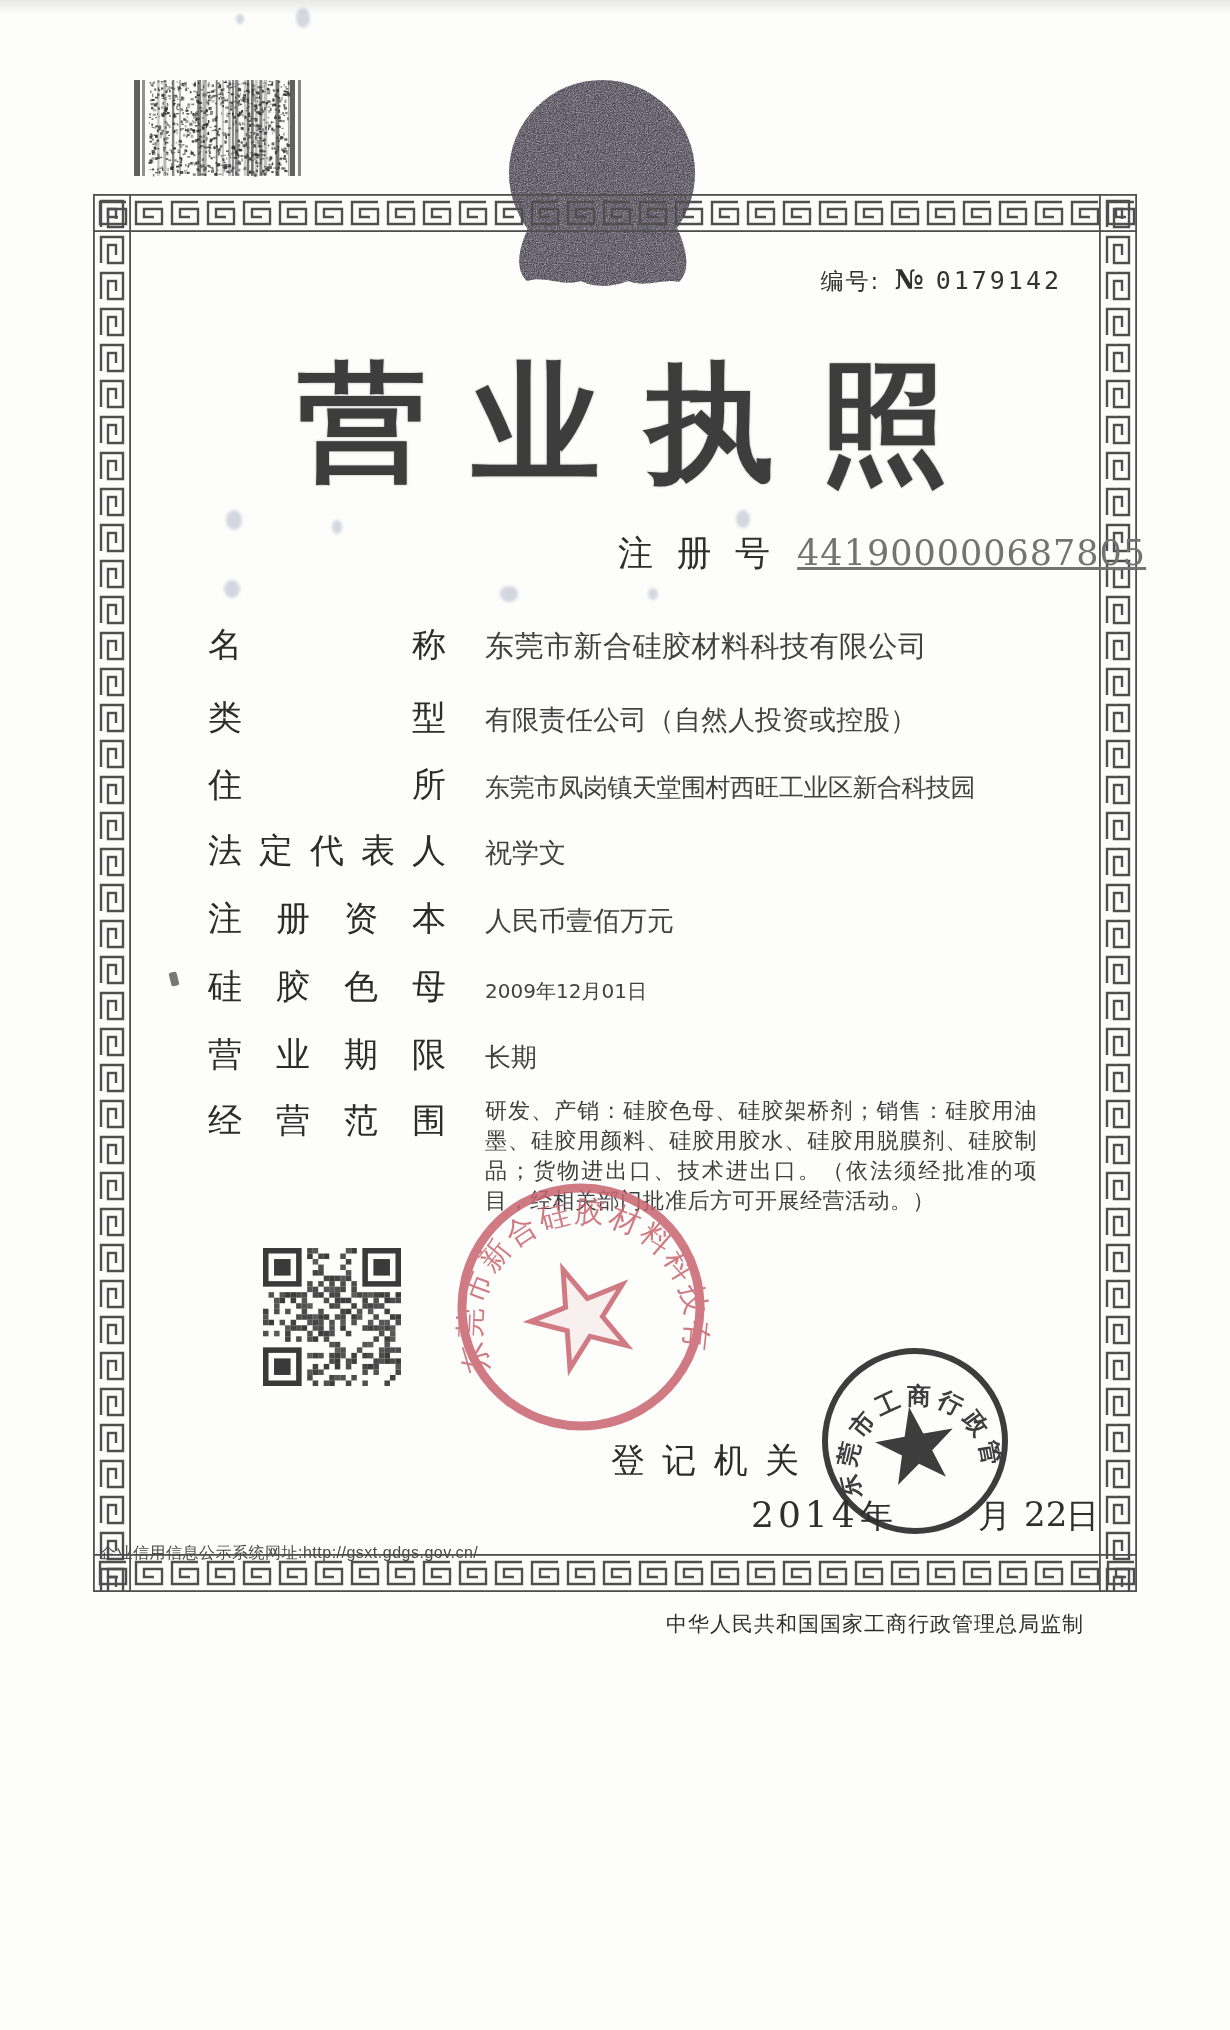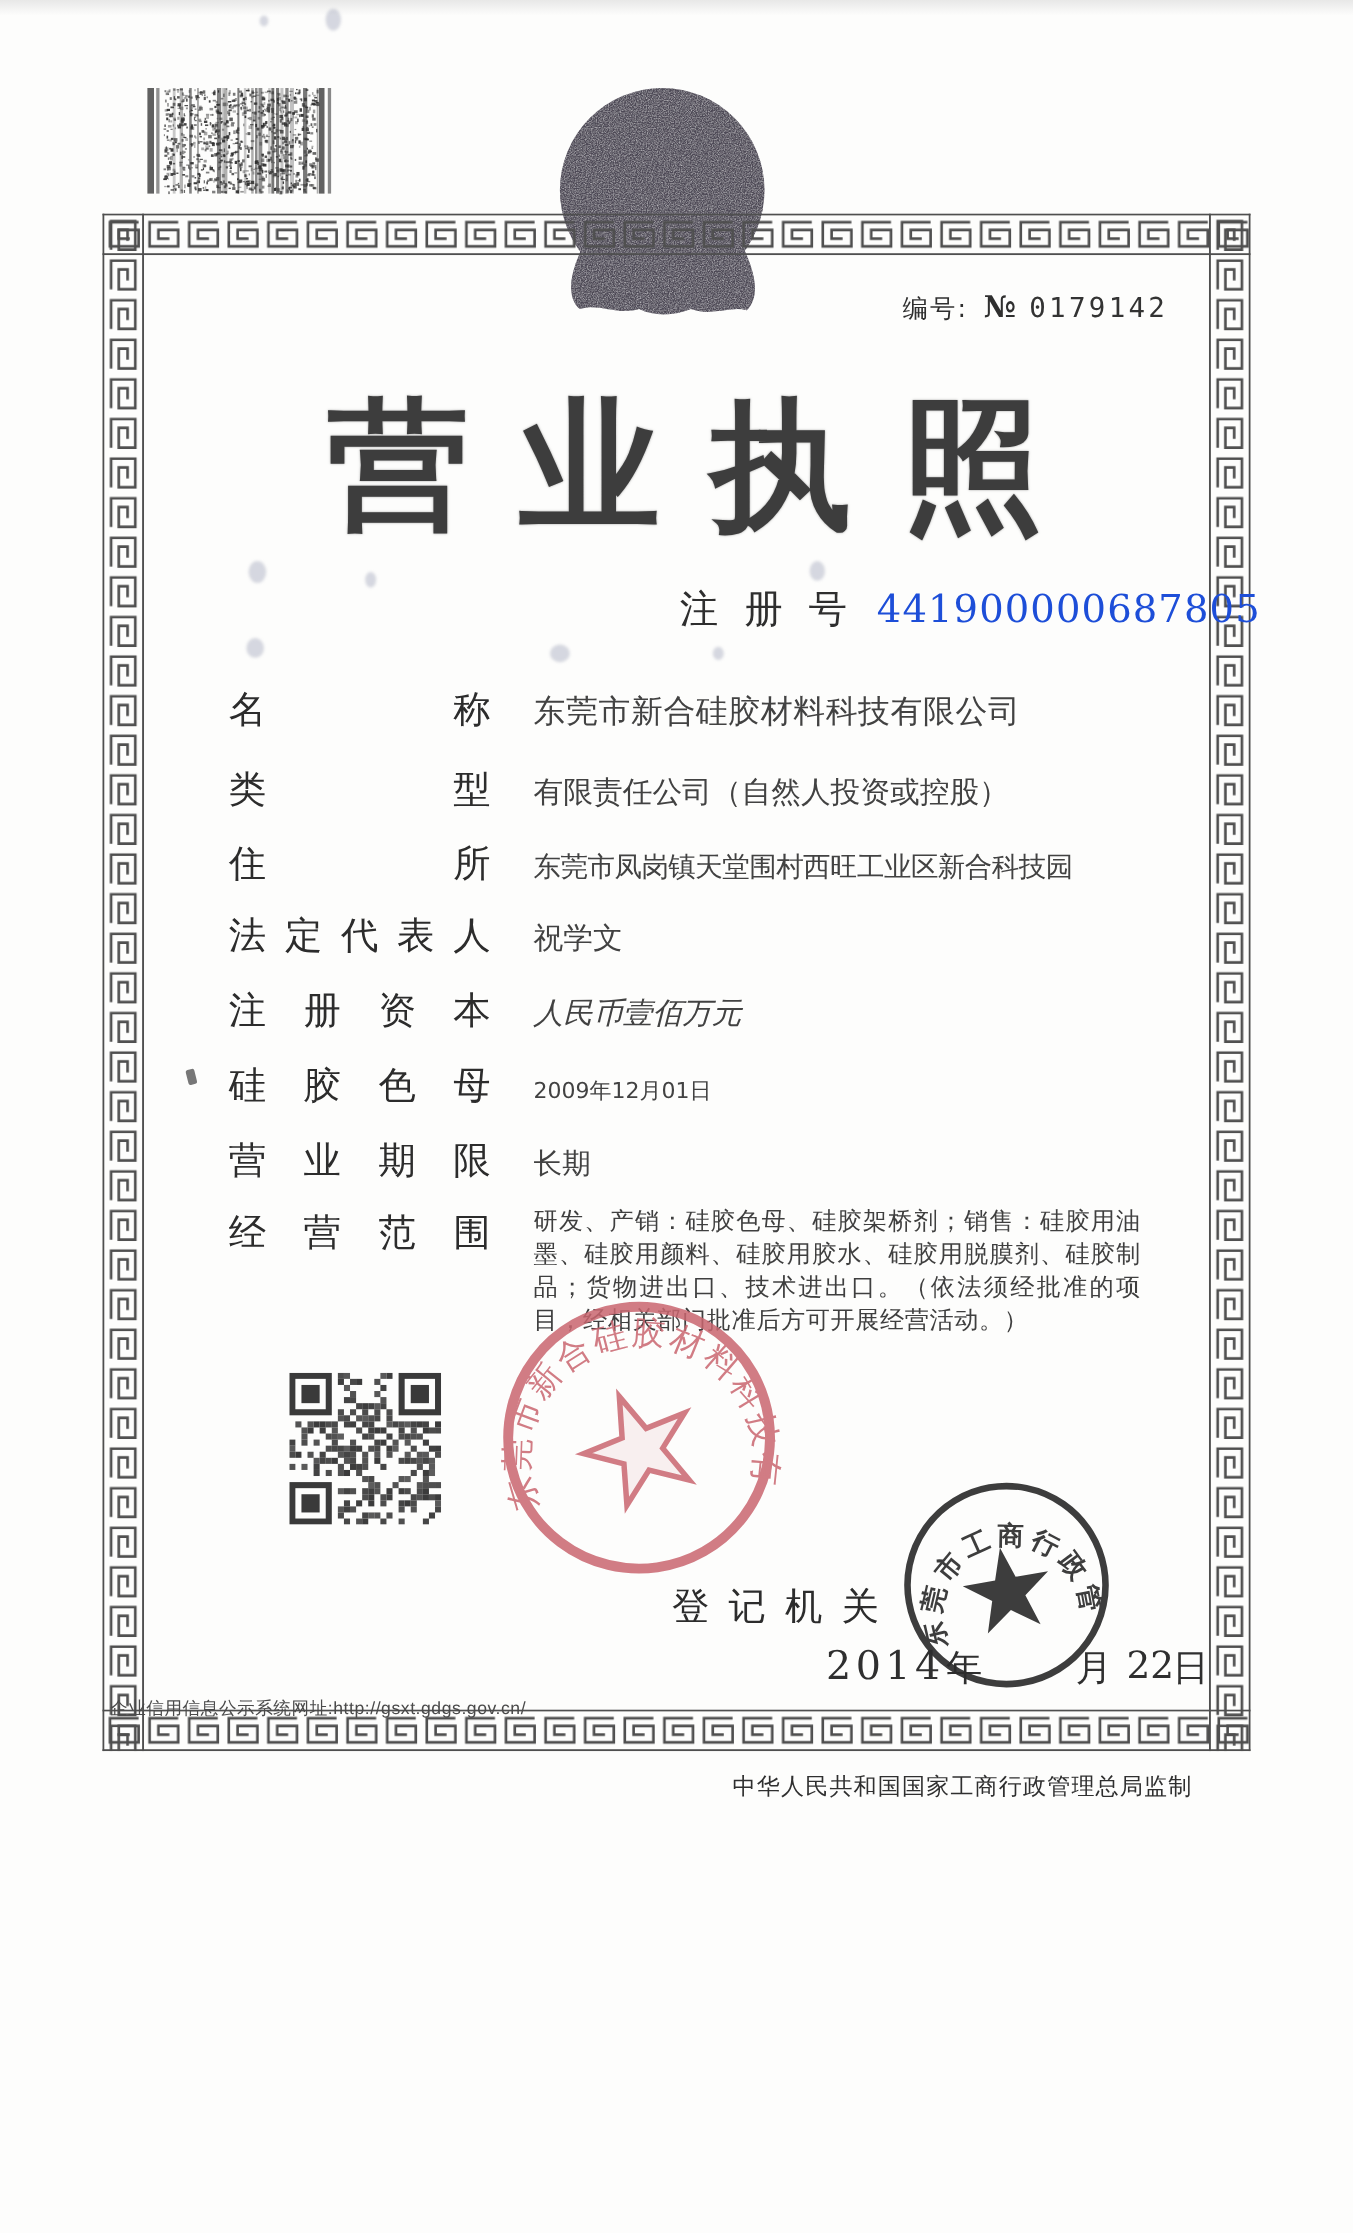--- a/index.html
+++ b/index.html
@@ -28,32 +28,32 @@
   #serial .num{font-family:"DejaVu Sans Mono",monospace;font-size:25px;letter-spacing:3px;color:#333;}
 
   #doc-title{left:298px;top:338px;font-size:128px;font-weight:bold;letter-spacing:46px;
     color:#3d3d3d;white-space:nowrap;text-shadow:0 0 2px rgba(70,70,70,.55);}
 
   
   #reg-row{top:530px;left:618px;white-space:nowrap;}
   #reg-row .reg-label{display:inline-block;width:152px;font-size:35px;color:#2e2e2e;
     text-align:justify;text-align-last:justify;vertical-align:baseline;}
   #reg-row .reg-value{display:inline-block;margin-left:22px;font-family:"DejaVu Serif",serif;
-    font-size:35px;letter-spacing:1px;color:#1d4ed8;}
+    font-size:35px;letter-spacing:1px;color:#737373;text-decoration:underline;}
 
   
   .field-row{left:208px;white-space:nowrap;}
   .f-label{display:inline-block;width:238px;font-size:34px;font-weight:500;color:#2c2c2c;
     text-align:justify;text-align-last:justify;vertical-align:baseline;}
   .f-value{display:inline-block;margin-left:34px;color:#424242;vertical-align:baseline;}
   #row-name{top:622px;}    #row-name .f-value{font-size:29px;letter-spacing:.5px;}
   #row-type{top:695px;}    #row-type .f-value{font-size:27px;}
   #row-address{top:762px;} #row-address .f-value{font-size:25px;letter-spacing:-.5px;}
   #row-legal{top:828px;}   #row-legal .f-value{font-size:27px;}
-  #row-capital{top:896px;} #row-capital .f-value{font-size:27px;font-style:italic;}
+  #row-capital{top:896px;} #row-capital .f-value{font-size:27px;}
   #row-est{top:964px;}     #row-est .f-value{font-size:20px;}
   #row-term{top:1032px;}   #row-term .f-value{font-size:26px;}
   #row-scope{top:1096px;white-space:normal;}
   #row-scope .f-label{vertical-align:top;margin-top:2px;}
   #row-scope .f-value{width:552px;font-size:22px;line-height:30px;text-align:justify;
     color:#3f3f3f;letter-spacing:.5px;}
   #est-comma{left:170px;top:972px;width:8px;height:14px;background:#555;border-radius:2px;
     transform:rotate(-14deg);opacity:.8;}
 
   

